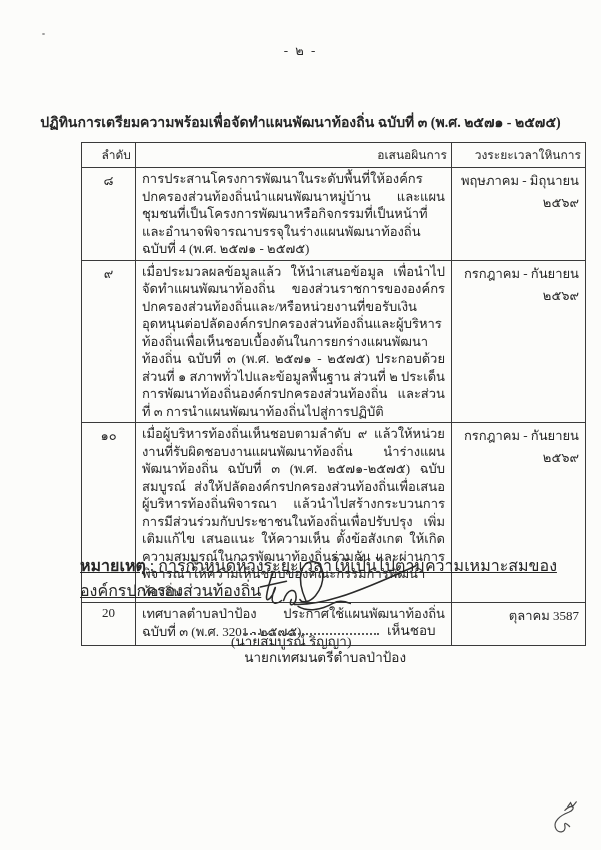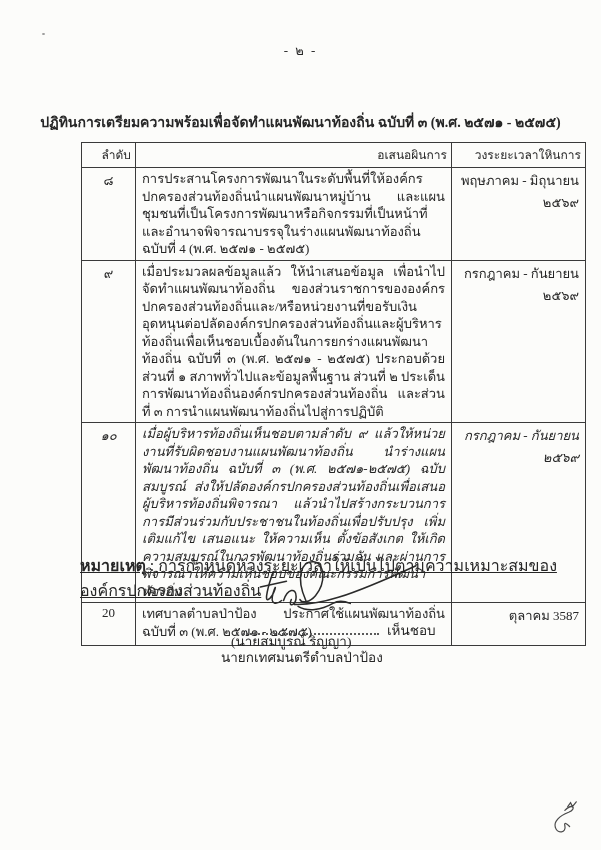--- a/index.html
+++ b/index.html
@@ -38,21 +38,21 @@
   th.col-act{width:307px;}
   th.col-per{width:125px;}
   table.schedule th{
     font-weight:normal;text-align:right;height:20px;padding:2px 4px;font-size:12px;
   }
   td.cell-no{text-align:center;padding-top:4px;}
   td.cell-act{text-align:justify;line-height:17.5px;padding:3px 8px 4px 9px;}
   td.cell-per{text-align:right;line-height:22px;padding-top:3px;}
   tr.r0 td{height:70px;}
   tr.r1 td{height:127px;}
-  tr.r2 td{height:140px;font-style:italic;}
+  tr.r2 td{height:140px;}
   tr.r3 td{height:38px;}
   .note-line{
     position:absolute;top:553px;left:80px;width:500px;
     font-size:16px;
     text-decoration:underline;
   }
   .note-label{font-weight:bold;}
   .sig-block{
     position:absolute;top:563px;left:243px;width:250px;height:115px;
     font-size:13.5px;
@@ -65,21 +65,21 @@
   }
   .sig-dots{
     display:inline-block;width:136px;height:12px;
     border-bottom:2px dotted #5a5a5a;
   }
   .sig-approve{margin-left:8px;}
   .sig-name{
     position:absolute;top:67px;left:-12px;width:165px;text-align:left;
   }
   .sig-position{
-    position:absolute;top:83px;left:-22px;width:185px;text-align:left;
+    position:absolute;top:83px;left:-22px;width:185px;text-align:right;
   }
   .initial-mark{
     position:absolute;left:543px;top:798px;width:38px;height:38px;
   }
   .speck{
     position:absolute;background:#9a9a9a;border-radius:50%;
   }
   .speck1{left:42px;top:33px;width:3px;height:2px;}
 </style>
 </head>
@@ -123,21 +123,21 @@
       <tr class="r2">
         <td class="cell-no">๑๐</td>
         <td class="cell-act">เมื่อผู้บริหารท้องถิ่นเห็นชอบตามลำดับ ๙ แล้วให้หน่วยงานที่รับผิดชอบงานแผนพัฒนาท้องถิ่น นำร่างแผนพัฒนาท้องถิ่น ฉบับที่ ๓ (พ.ศ. ๒๕๗๑-๒๕๗๕) ฉบับสมบูรณ์ ส่งให้ปลัดองค์กรปกครองส่วนท้องถิ่นเพื่อเสนอผู้บริหารท้องถิ่นพิจารณา แล้วนำไปสร้างกระบวนการการมีส่วนร่วมกับประชาชนในท้องถิ่นเพื่อปรับปรุง เพิ่มเติมแก้ไข เสนอแนะ ให้ความเห็น ตั้งข้อสังเกต ให้เกิดความสมบูรณ์ในการพัฒนาท้องถิ่นร่วมกัน และผ่านการพิจารณาให้ความเห็นชอบของคณะกรรมการพัฒนาท้องถิ่น</td>
         <td class="cell-per">
           <div>กรกฎาคม - กันยายน</div>
           <div>๒๕๖๙</div>
         </td>
       </tr>
       <tr class="r3">
         <td class="cell-no">20</td>
-        <td class="cell-act">เทศบาลตำบลป่าป้อง ประกาศใช้แผนพัฒนาท้องถิ่น ฉบับที่ ๓ (พ.ศ. ๒๕๗๑ - ๒๕๗๕)</td>
+        <td class="cell-act">เทศบาลตำบลป่าป้อง ประกาศใช้แผนพัฒนาท้องถิ่น ฉบับที่ ๓ (พ.ศ. 3201 - ๒๕๗๕)</td>
         <td class="cell-per">
           <div>ตุลาคม 3587</div>
           <div></div>
         </td>
       </tr>
     </tbody>
   </table>
 
   <div class="note-line">
     <span class="note-label">หมายเหตุ</span><span> : การกำหนดห้วงระยะเวลาให้เป็นไปตามความเหมาะสมขององค์กรปกครองส่วนท้องถิ่น</span>

